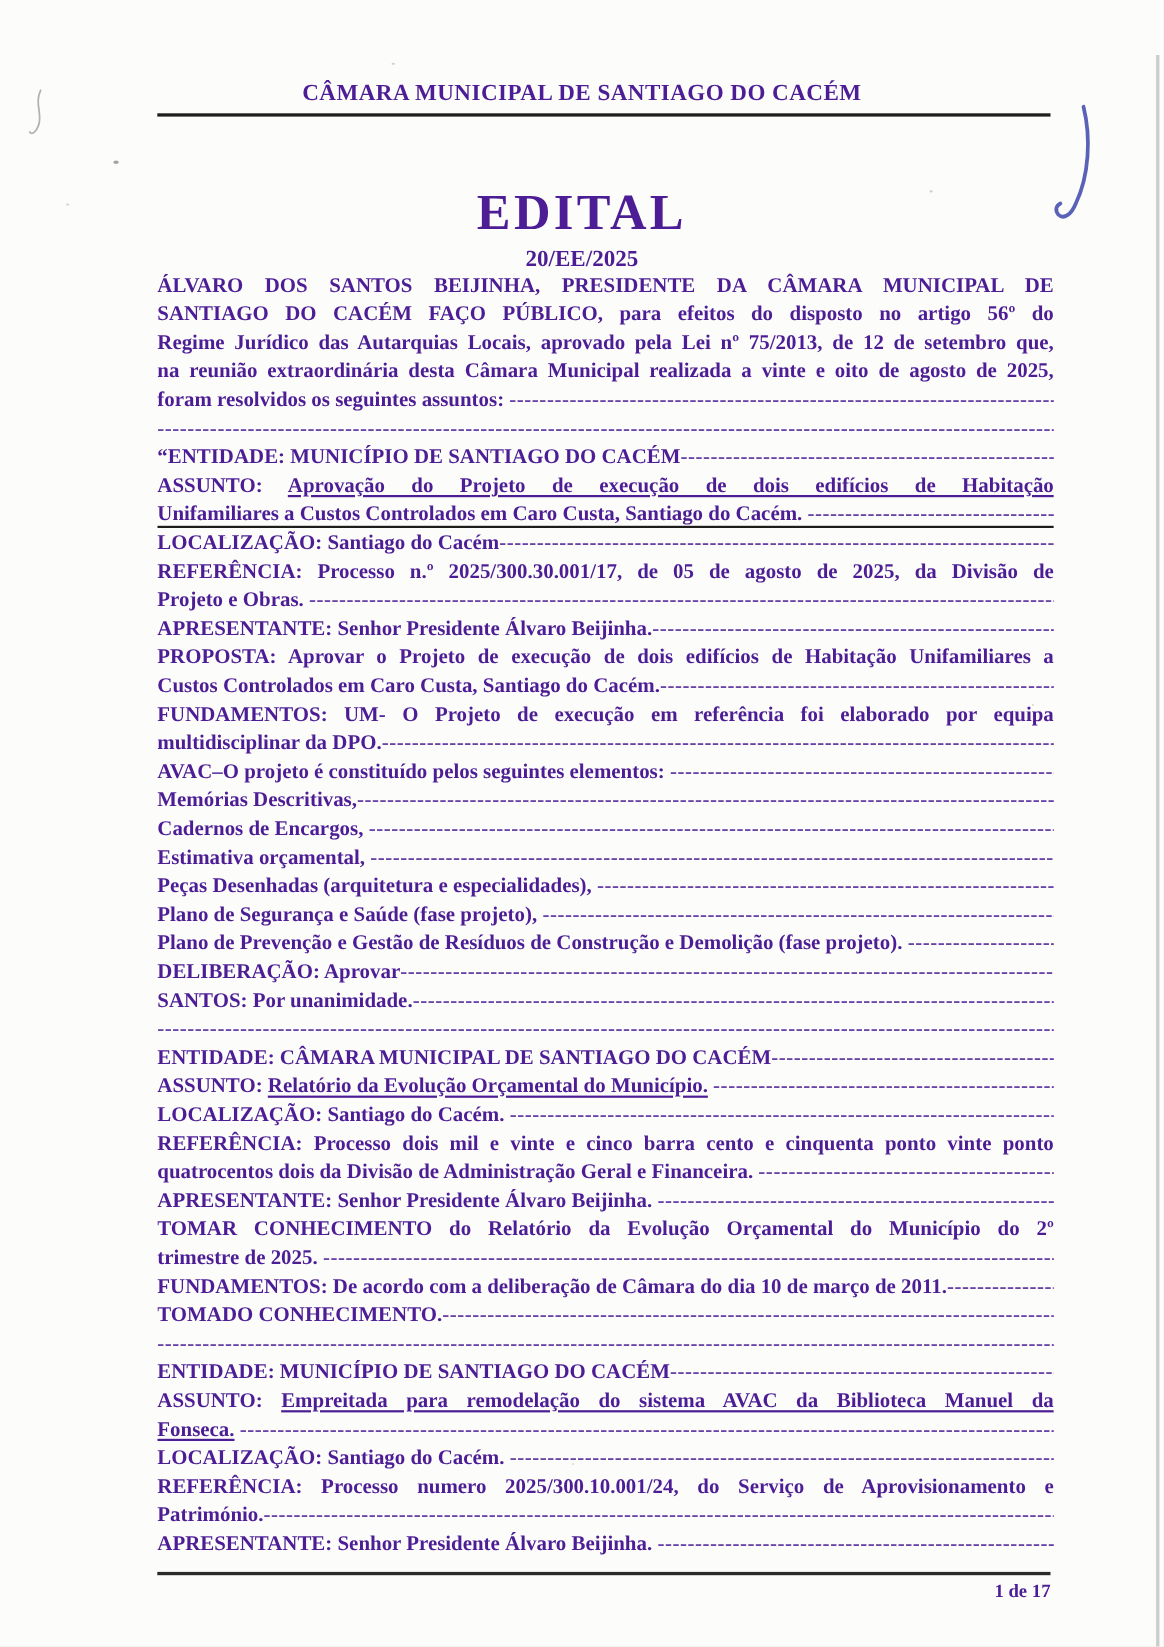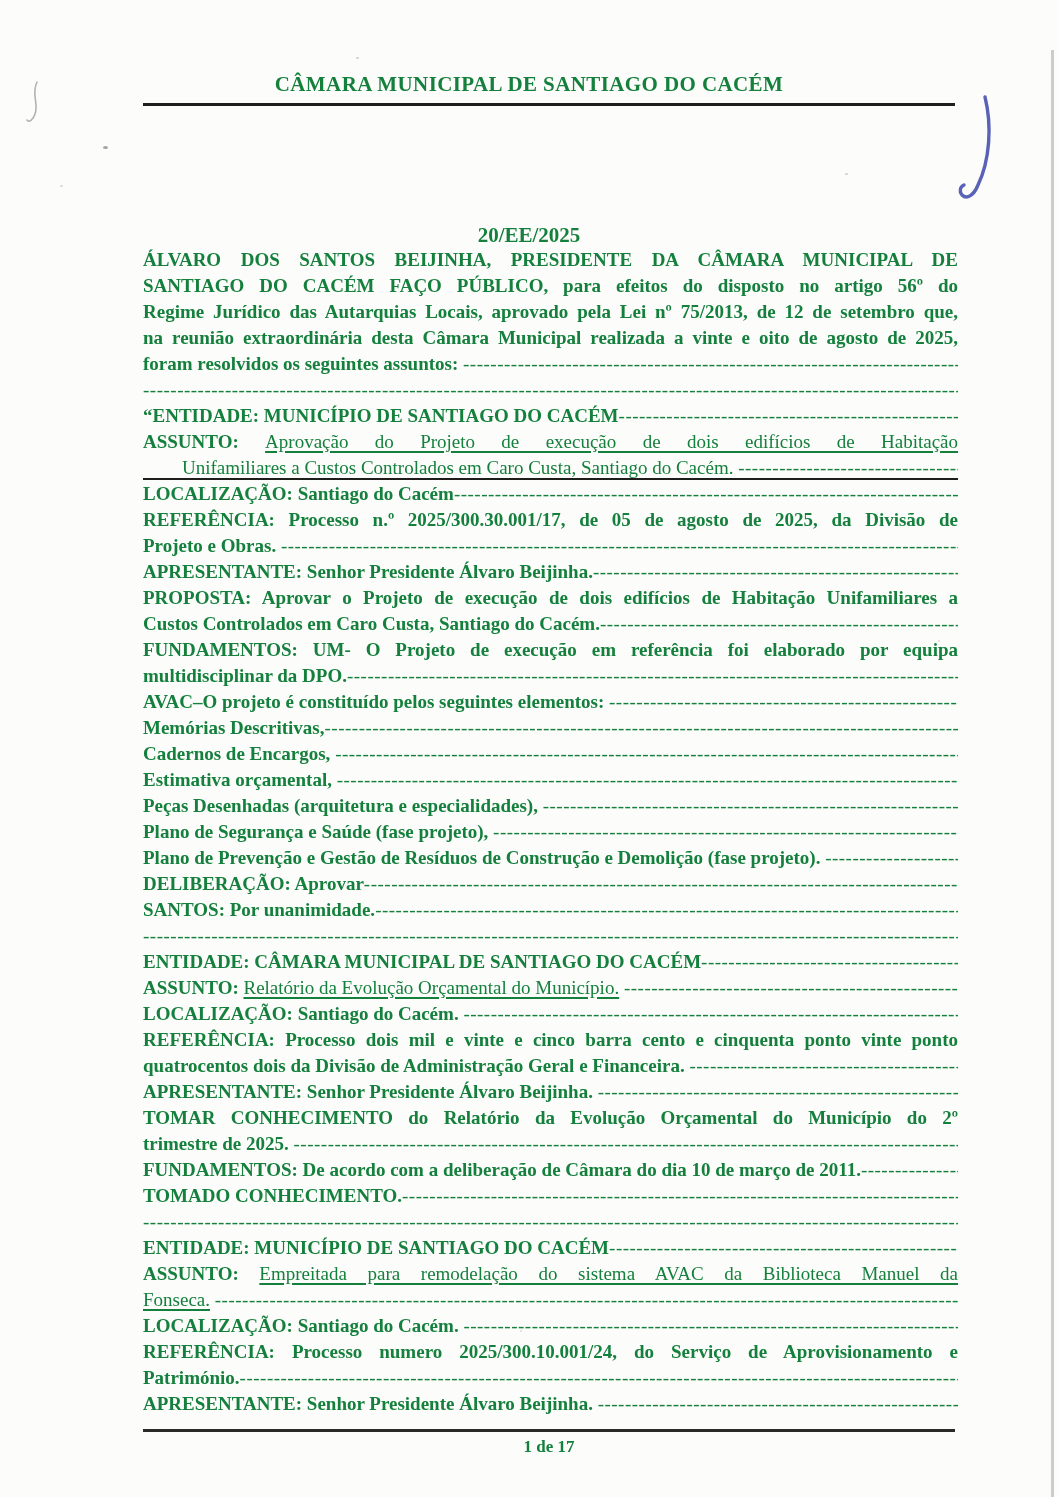--- a/index.html
+++ b/index.html
@@ -2,21 +2,21 @@
 <html lang="pt"><head>
 <meta charset="utf-8">
 <style>
   html,body{margin:0;padding:0;background:#e8e8e6;}
   .page{
     position:relative;
     width:1058px;height:1497px;
     margin:0 auto;
     background:#fcfcfa;
     font-family:"Liberation Serif","DejaVu Serif",serif;
-    color:#15803d;
+    color:#4c1d95;
     overflow:hidden;
   }
   
   .org-title{
     position:absolute;top:72px;left:0;width:100%;
     text-align:center;font-weight:700;font-size:21px;letter-spacing:.4px;
   }
   .header-rule{
     position:absolute;top:103px;left:143px;width:812px;height:3px;
     background:#1f1f1d;
@@ -38,39 +38,39 @@
   .line{
     position:relative;
     height:26px;line-height:26px;
     overflow:hidden;
   }
   .dashline{white-space:nowrap;}
   .just{text-align:justify;text-align-last:justify;white-space:normal;}
   .b{font-weight:700;}
   .r{font-weight:700;}
   .bu{
-    font-weight:400;
+    font-weight:700;
     text-decoration:underline;
     text-decoration-thickness:2px;
     text-underline-offset:3px;
   }
   .dash{letter-spacing:.5px;}
   .ufull::after{
     content:"";position:absolute;left:0;right:0;top:23px;height:2px;
     background:#1d1d1b;
   }
-  .ufull .bu{text-decoration:none;margin-left:39px;}
+  .ufull .bu{text-decoration:none;}
   
   .footer-rule{
     position:absolute;top:1429px;left:143px;width:812px;height:3px;
     background:#2a2a28;
   }
   .page-number{
     position:absolute;top:1437px;left:143px;width:812px;
-    text-align:center;font-weight:700;font-size:17px;
+    text-align:right;font-weight:700;font-size:17px;
   }
   
   .edge-line{
     position:absolute;top:50px;right:4px;width:3px;height:1447px;
     background:#c7c7c4;opacity:.9;
   }
   .pen-mark{position:absolute;left:940px;top:85px;}
   .corner-squiggle{position:absolute;left:25px;top:78px;opacity:.75;}
   .speck{position:absolute;background:#8f8f8a;border-radius:50%;}
   .sp1{left:103px;top:146px;width:5px;height:3px;opacity:.8;}
@@ -100,20 +100,21 @@
   <div class="speck sp2"></div>
   <div class="speck sp3"></div>
   <div class="speck sp4"></div>
   <div class="speck sp5"></div>
   <div class="speck sp6"></div>
   <div class="speck sp7"></div>
 
   <div class="org-title">CÂMARA MUNICIPAL DE SANTIAGO DO CACÉM</div>
   <div class="header-rule"></div>
 
+  <div class="doc-title">EDITAL</div>
   <div class="doc-number">20/EE/2025</div>
 
   <div class="body-lines" id="lines">
       <div class="line just"><span class="b">ÁLVARO DOS SANTOS BEIJINHA, PRESIDENTE DA CÂMARA MUNICIPAL DE</span></div>
       <div class="line just"><span class="b">SANTIAGO DO CACÉM FAÇO PÚBLICO,</span><span class="r"> para efeitos do disposto no artigo 56º do</span></div>
       <div class="line just"><span class="r">Regime Jurídico das Autarquias Locais, aprovado pela Lei nº 75/2013, de 12 de setembro que,</span></div>
       <div class="line just"><span class="r">na reunião extraordinária desta Câmara Municipal realizada a vinte e oito de agosto de 2025,</span></div>
       <div class="line dashline"><span class="r">foram resolvidos os seguintes assuntos: </span><span class="dash">----------------------------------------------------------------------------------------------------------------------------------------------------------------------------------</span></div>
       <div class="line dashline"><span class="dash">----------------------------------------------------------------------------------------------------------------------------------------------------------------------------------</span></div>
       <div class="line dashline"><span class="b">“ENTIDADE: MUNICÍPIO DE SANTIAGO DO CACÉM</span><span class="dash">----------------------------------------------------------------------------------------------------------------------------------------------------------------------------------</span></div>

